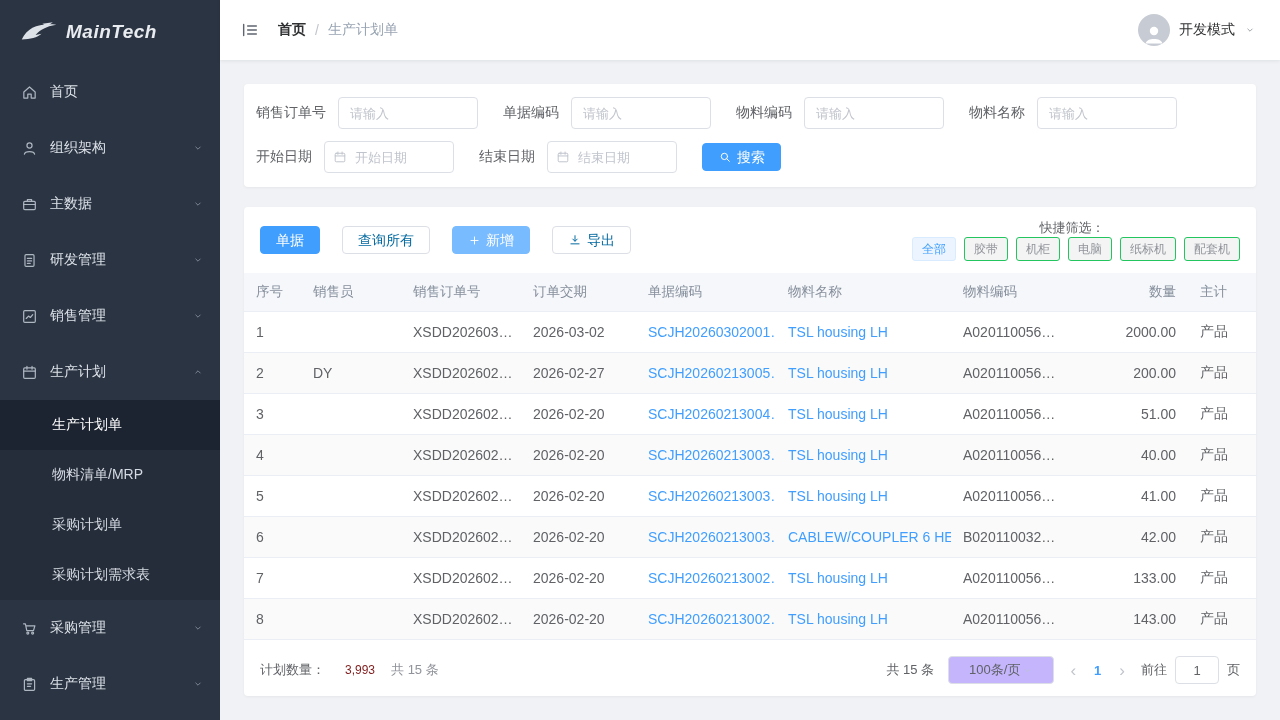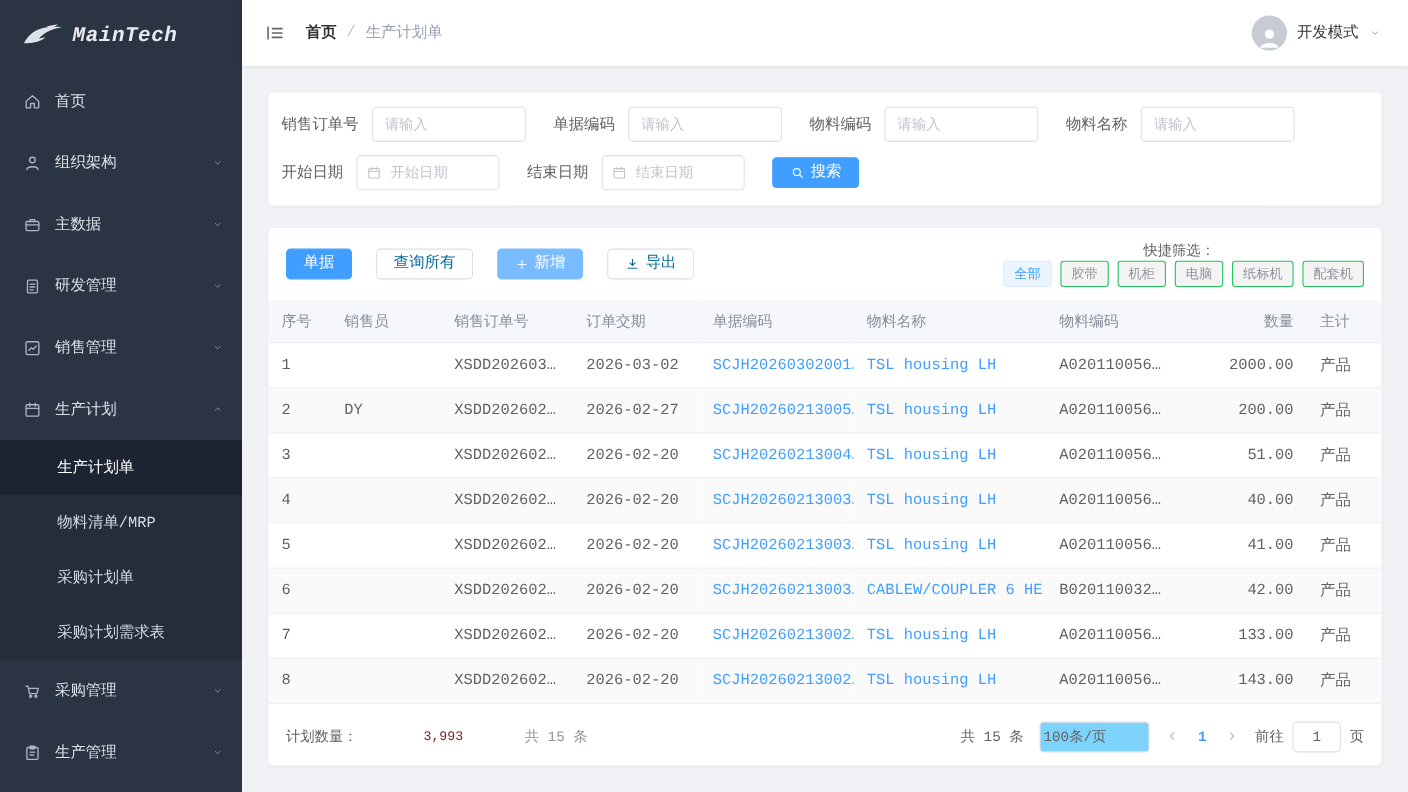--- a/index.html
+++ b/index.html
@@ -1,18 +1,18 @@
 <!DOCTYPE html>
 <html><head>
 <meta charset="utf-8">
 <style>
   * { box-sizing: border-box; margin: 0; padding: 0; }
   html,body { width:1280px; height:720px; overflow:hidden; }
   body { font-family:"Liberation Sans","DejaVu Sans",sans-serif; background:#f0f2f5; color:#303133; font-size:14px; }
-  .app { display:flex; width:1280px; height:720px;font-family:Liberation Mono, monospace; }
+  .app { display:flex; width:1280px; height:720px; }
 
   
   .sidebar { width:220px; flex-shrink:0; background:#2b3442; display:flex; flex-direction:column; }
   .logo { height:64px; display:flex; align-items:center; gap:8px; padding:0 20px; cursor:pointer; }
   .logo-text { color:#e8ebef; font-size:19px; font-weight:bold; font-style:italic; letter-spacing:.5px; }
   .menu-item { height:56px; display:flex; align-items:center; gap:12px; padding:0 16px 0 21px; color:#dde2e9; font-size:14px; cursor:pointer; }
   .mi-icon { color:#aeb6c2; display:flex; }
   .mi-label { flex:1; white-space:nowrap; overflow:hidden; }
   .mi-caret { color:#8a93a2; display:flex; }
   .mi-caret.up svg { transform:rotate(180deg); }
@@ -63,25 +63,25 @@
 
   .table-wrap { flex:1; overflow:hidden; }
   table { width:100%; border-collapse:collapse; table-layout:fixed; font-size:14px; }
   thead th { height:38px; background:#f5f7fa; color:#868f9c; font-weight:500; text-align:left; padding:0 12px; white-space:nowrap; overflow:hidden; border-bottom:1px solid #ebeef5; font-size:13.5px; }
   tbody td { height:41px; padding:0 12px; color:#606266; border-bottom:1px solid #ebeef5; white-space:nowrap; overflow:hidden; }
   tbody tr:nth-child(even) { background:#fafafa; }
   .ta-r { text-align:right; }
   .lnk { color:#409eff; cursor:pointer; text-decoration:none; }
 
   .table-footer { display:flex; align-items:center; padding:0 16px; height:52px; font-size:13px; color:#606266; flex-shrink:0; }
-  .tf-left { display:flex; align-items:center;gap:40px; }
+  .tf-left { display:flex; align-items:center; }
   .plan-qty { color:#7f1d1d; margin-left:20px; font-size:12px; }
   .tf-total-left { color:#909399; margin-left:16px; }
   .tf-right { margin-left:auto; display:flex; align-items:center; gap:14px; }
-  .pg-select { height:28px; border:1px solid #dcdfe6; border-radius:4px; display:flex; align-items:center; padding:0 3px; gap:24px; color:#606266; font-size:13px; cursor:pointer; background:#7dd3fc; }
+  .pg-select { height:28px; border:1px solid #dcdfe6; border-radius:4px; display:flex; align-items:center; padding:0 20px; gap:2px; color:#606266; font-size:13px; cursor:pointer; background:#c4b5fd; }
   .sel-caret { color:#c0c4cc; display:flex; }
   .pg-arrow { font-size:17px; color:#c0c4cc; cursor:pointer; padding:0 2px; line-height:1; }
   .pg-num { color:#409eff; font-size:13px; font-weight:bold; padding:0 2px; cursor:pointer; }
   .pg-goto { display:flex; align-items:center; gap:8px; }
   .pg-input { width:44px; height:28px; border:1px solid #dcdfe6; border-radius:4px; text-align:center; font-size:13px; color:#606266; outline:none; font-family:inherit; }
 </style>
 </head>
 <body>
 
 <div class="app">

